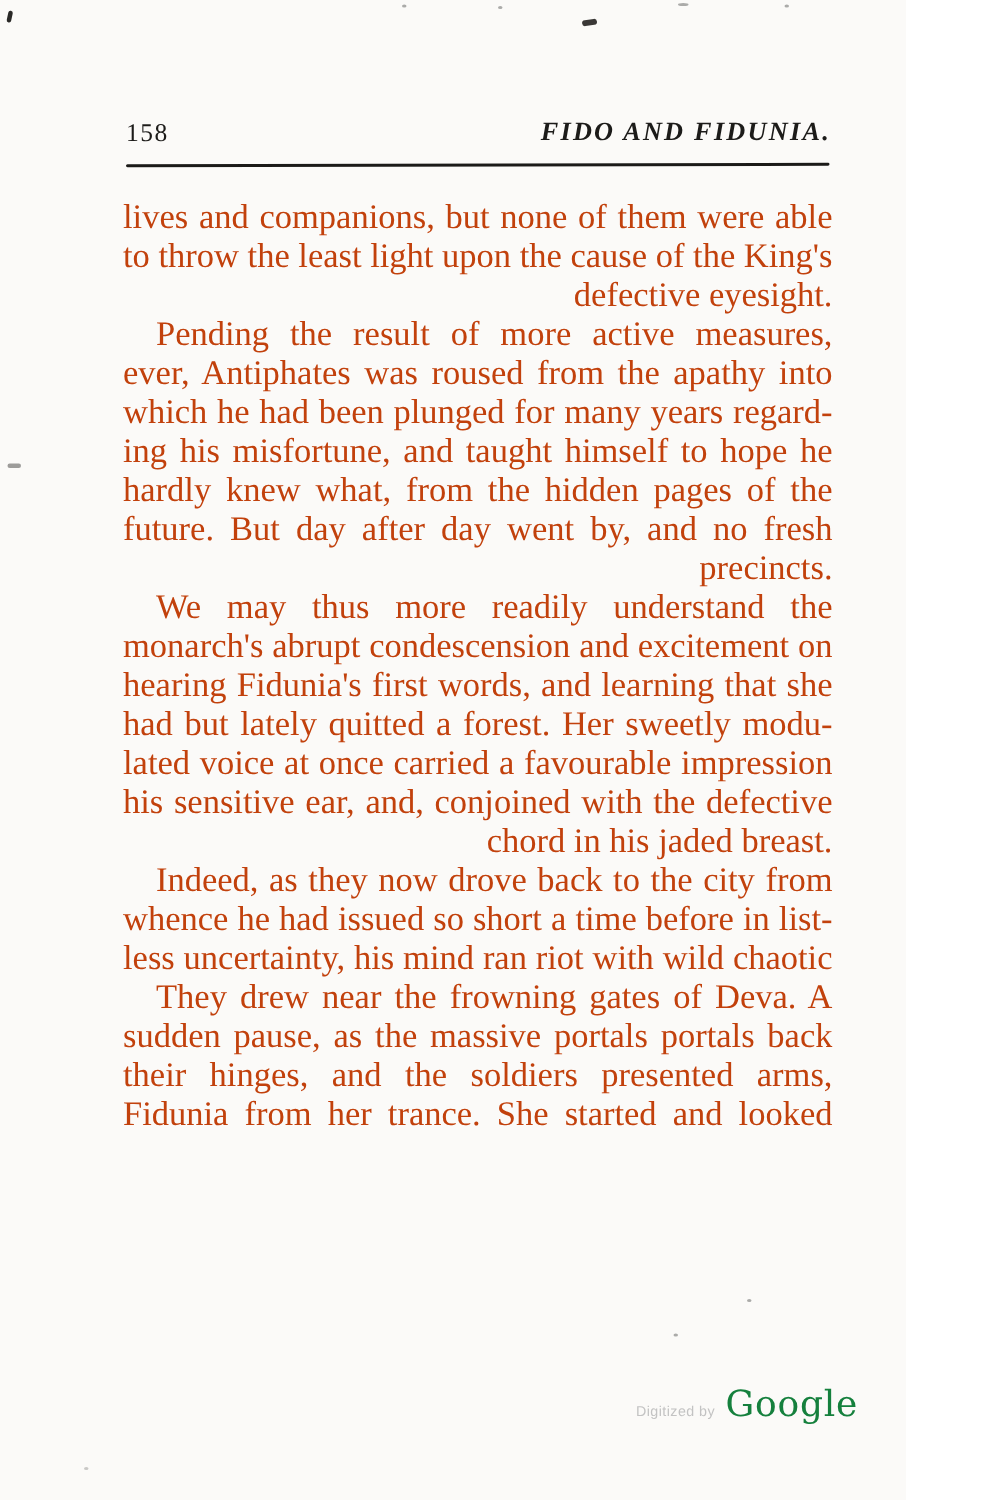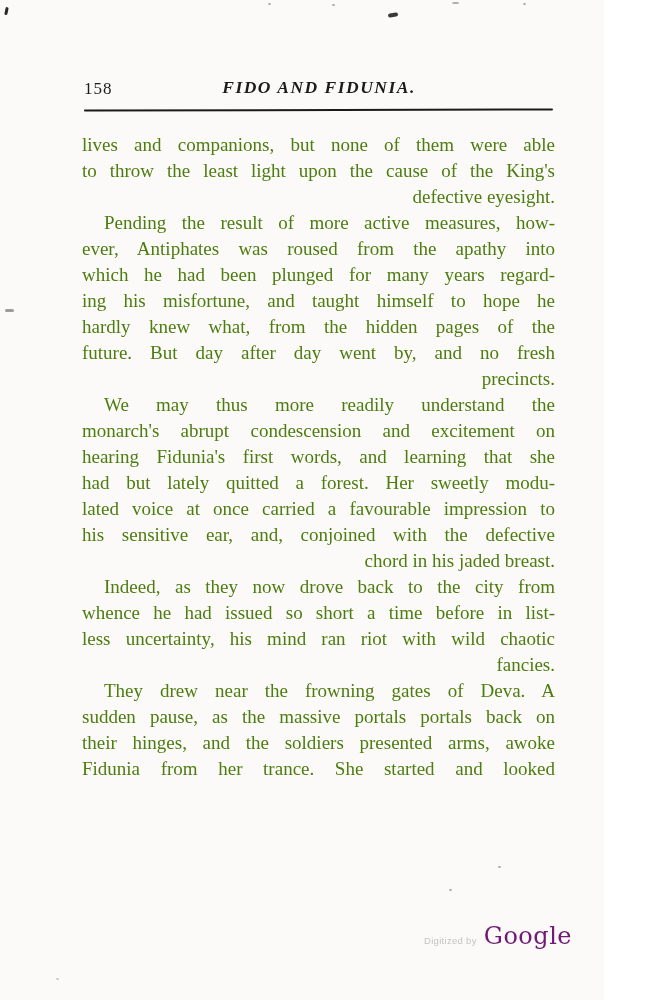--- a/index.html
+++ b/index.html
@@ -17,44 +17,44 @@
   }
 
   
   .page-number {
     position: absolute; left: 84px; top: 79px;
     font-size: 17px; letter-spacing: 1px;
     color: #1c1b19;
   }
   .running-title {
     position: absolute; left: 84px; top: 77px; width: 470px;
-    text-align: center;
+    text-align: right;
     font-style: italic; font-weight: bold;
     font-size: 17.5px; letter-spacing: 1.5px;
     color: #1c1b19;
   }
   .header-rule {
     position: absolute; left: 84px; top: 109px;
     width: 469px; height: 2.4px;
     background: #1b1a18;
     border-radius: 2px;
     transform: rotate(-0.12deg);
   }
 
   
   .text-block {
     position: absolute; left: 82px; top: 132px; width: 473px;
   }
   .line {
-    font-size: 19px;
+    font-size: 23px;
     line-height: 26px;
     height: 26px;
     overflow: hidden;
     text-align: justify;
-    color: #4d7c0f;
+    color: #c2410c;
   }
   .line::after {            
     content: "";
     display: inline-block;
     width: 100%;
     height: 0;
   }
   .line.first { text-indent: 22px; }
   .line.last { text-align: right; }
   .line.last::after { content: none; }
@@ -65,21 +65,21 @@
     display: flex; align-items: baseline; gap: 7px;
     user-select: none;
     justify-content: flex-end;
   }
   .wm-prefix {
     font-family: "Liberation Sans", sans-serif;
     font-size: 9.5px; color: #c3c3c3; letter-spacing: 0.3px;
   }
   .wm-logo {
     font-family: "DejaVu Serif", serif;
-    font-size: 24px; color: #701a75; letter-spacing: 0.5px;
+    font-size: 24px; color: #15803d; letter-spacing: 0.5px;
   }
 
   
   .art { position: absolute; pointer-events: none; }
   .edge-a { left: 652px; top: 0; width: 2px; height: 134px; background: #161514; border-radius: 2px; transform: rotate(0.5deg); }
   .edge-b { left: 649px; top: 126px; width: 4px; height: 122px; background: #0e0d0c; border-radius: 3px; transform: rotate(-1.1deg); }
   .edge-c { left: 650px; top: 238px; width: 3.5px; height: 72px; background: #121110; border-radius: 3px; transform: rotate(1.4deg); }
   .edge-fade { left: 652px; top: 302px; width: 2px; height: 34px; background: linear-gradient(#6a6a68, rgba(120,120,118,0)); }
   .mark-apostrophe { left: 5px; top: 7px; width: 2.5px; height: 8px; background: #2a2927; border-radius: 2px; transform: rotate(12deg); }
   .mark-dash { left: 388px; top: 13px; width: 10px; height: 3.5px; background: #3a3836; border-radius: 2px; transform: rotate(-8deg); }
@@ -121,21 +121,20 @@
         <div class="line">hearing Fidunia's first words, and learning that she</div>
         <div class="line">had but lately quitted a forest.  Her sweetly modu-</div>
         <div class="line">lated voice at once carried a favourable impression to</div>
         <div class="line">his sensitive ear, and, conjoined with the defective</div>
         <div class="line last">chord in his jaded breast.</div>
       </div>
       <div class="paragraph">
         <div class="line first">Indeed, as they now drove back to the city from</div>
         <div class="line">whence he had issued so short a time before in list-</div>
         <div class="line">less uncertainty, his mind ran riot with wild chaotic</div>
-        <div class="line last">fancies.</div>
       </div>
       <div class="paragraph">
         <div class="line first">They drew near the frowning gates of Deva.  A</div>
         <div class="line">sudden pause, as the massive portals portals back on</div>
         <div class="line">their hinges, and the soldiers presented arms, awoke</div>
         <div class="line">Fidunia from her trance.  She started and looked</div>
       </div>
     </div>
 
   <div class="watermark">

